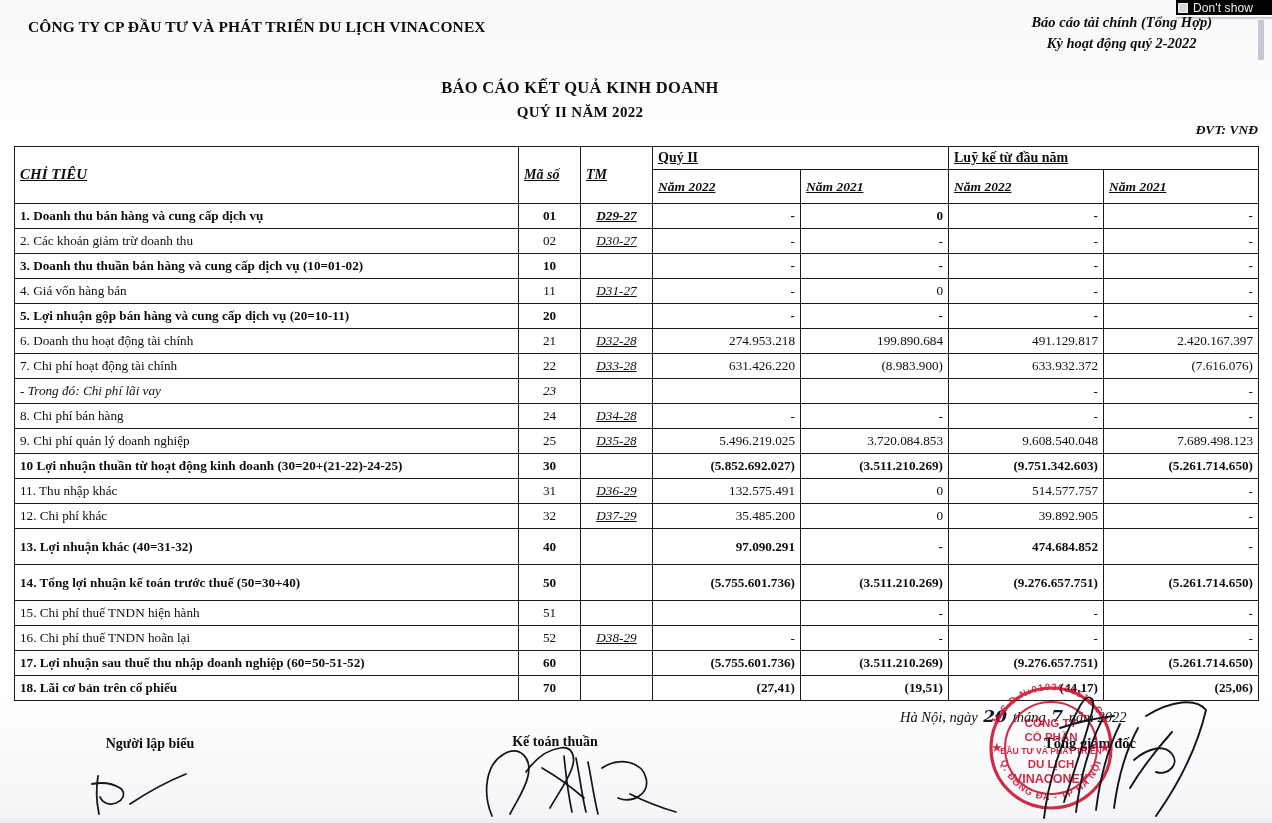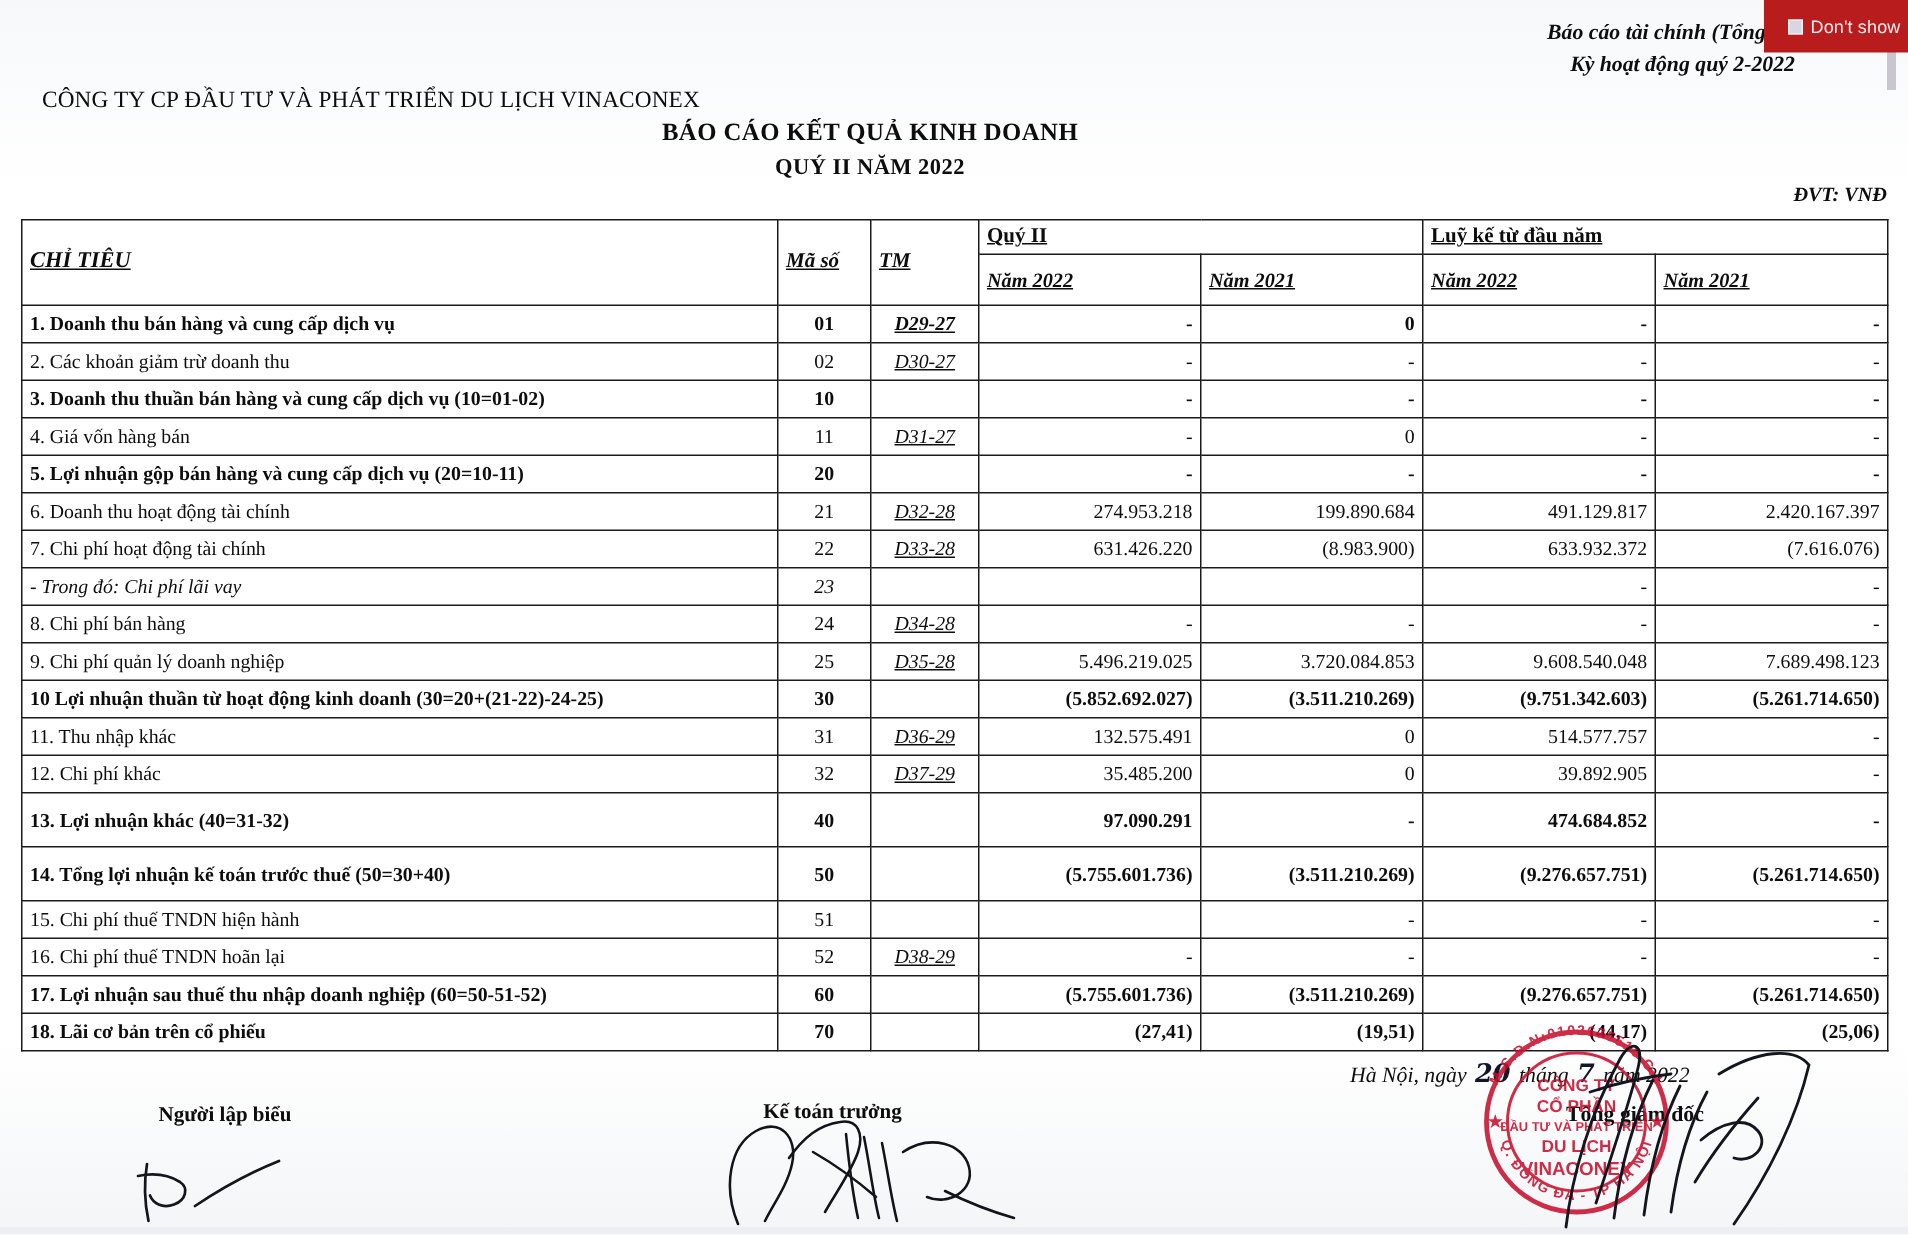--- a/index.html
+++ b/index.html
@@ -24,26 +24,26 @@
     background: linear-gradient(180deg, #f7f8fa 0%, #ffffff 16%, #ffffff 84%, #f4f5f7 100%);
     pointer-events: none;
   }
 
   
   .app-banner {
     position: absolute;
     top: 0;
     left: 1176px;
     width: 96px;
-    height: 35px;
-    background: #b91c1c;
+    height: 15px;
+    background: #000000;
     display: flex;
     align-items: center;
     gap: 5px;
-    padding-left: 16px;
+    padding-left: 2px;
     box-sizing: border-box;
     overflow: hidden;
     z-index: 40;
   }
   .app-banner .cb {
     width: 10px;
     height: 10px;
     background: #d9d6e2;
     border: 1px solid #efeef3;
     box-sizing: border-box;
@@ -76,25 +76,24 @@
   }
 
   
   .hdr-left {
     position: absolute;
     top: 18px;
     left: 28px;
     width: 640px;
   }
   .company-name {
-    font-weight: normal;
+    font-weight: bold;
     font-size: 15.5px;
     letter-spacing: .1px;
     white-space: nowrap;
-    margin-top: 40px;
   }
   .company-addr {
     font-style: italic;
     font-weight: bold;
     font-size: 14px;
     text-decoration: underline;
     margin-top: 3px;
     white-space: nowrap;
   }
 
@@ -486,21 +485,21 @@
         <td class="c-tm"></td>
         <td class="c-num">(27,41)</td>
         <td class="c-num">(19,51)</td>
         <td class="c-num">(44,17)</td>
         <td class="c-num">(25,06)</td>
       </tr>
     </tbody>
 </table>
 
 <div class="sig sig-preparer">Người lập biểu</div>
-<div class="sig sig-chief">Kế toán trưởng</div>
+<div class="sig sig-chief">Kế toán thuần</div>
 
 <div class="sig-dateline">
   <span>Hà Nội, ngày</span>
   <span class="hw">20</span>
   <span>tháng</span>
   <span class="hw">7</span>
   <span>năm 2022</span>
 </div>
 <div class="sig-ceo">Tổng giám đốc</div>
 

